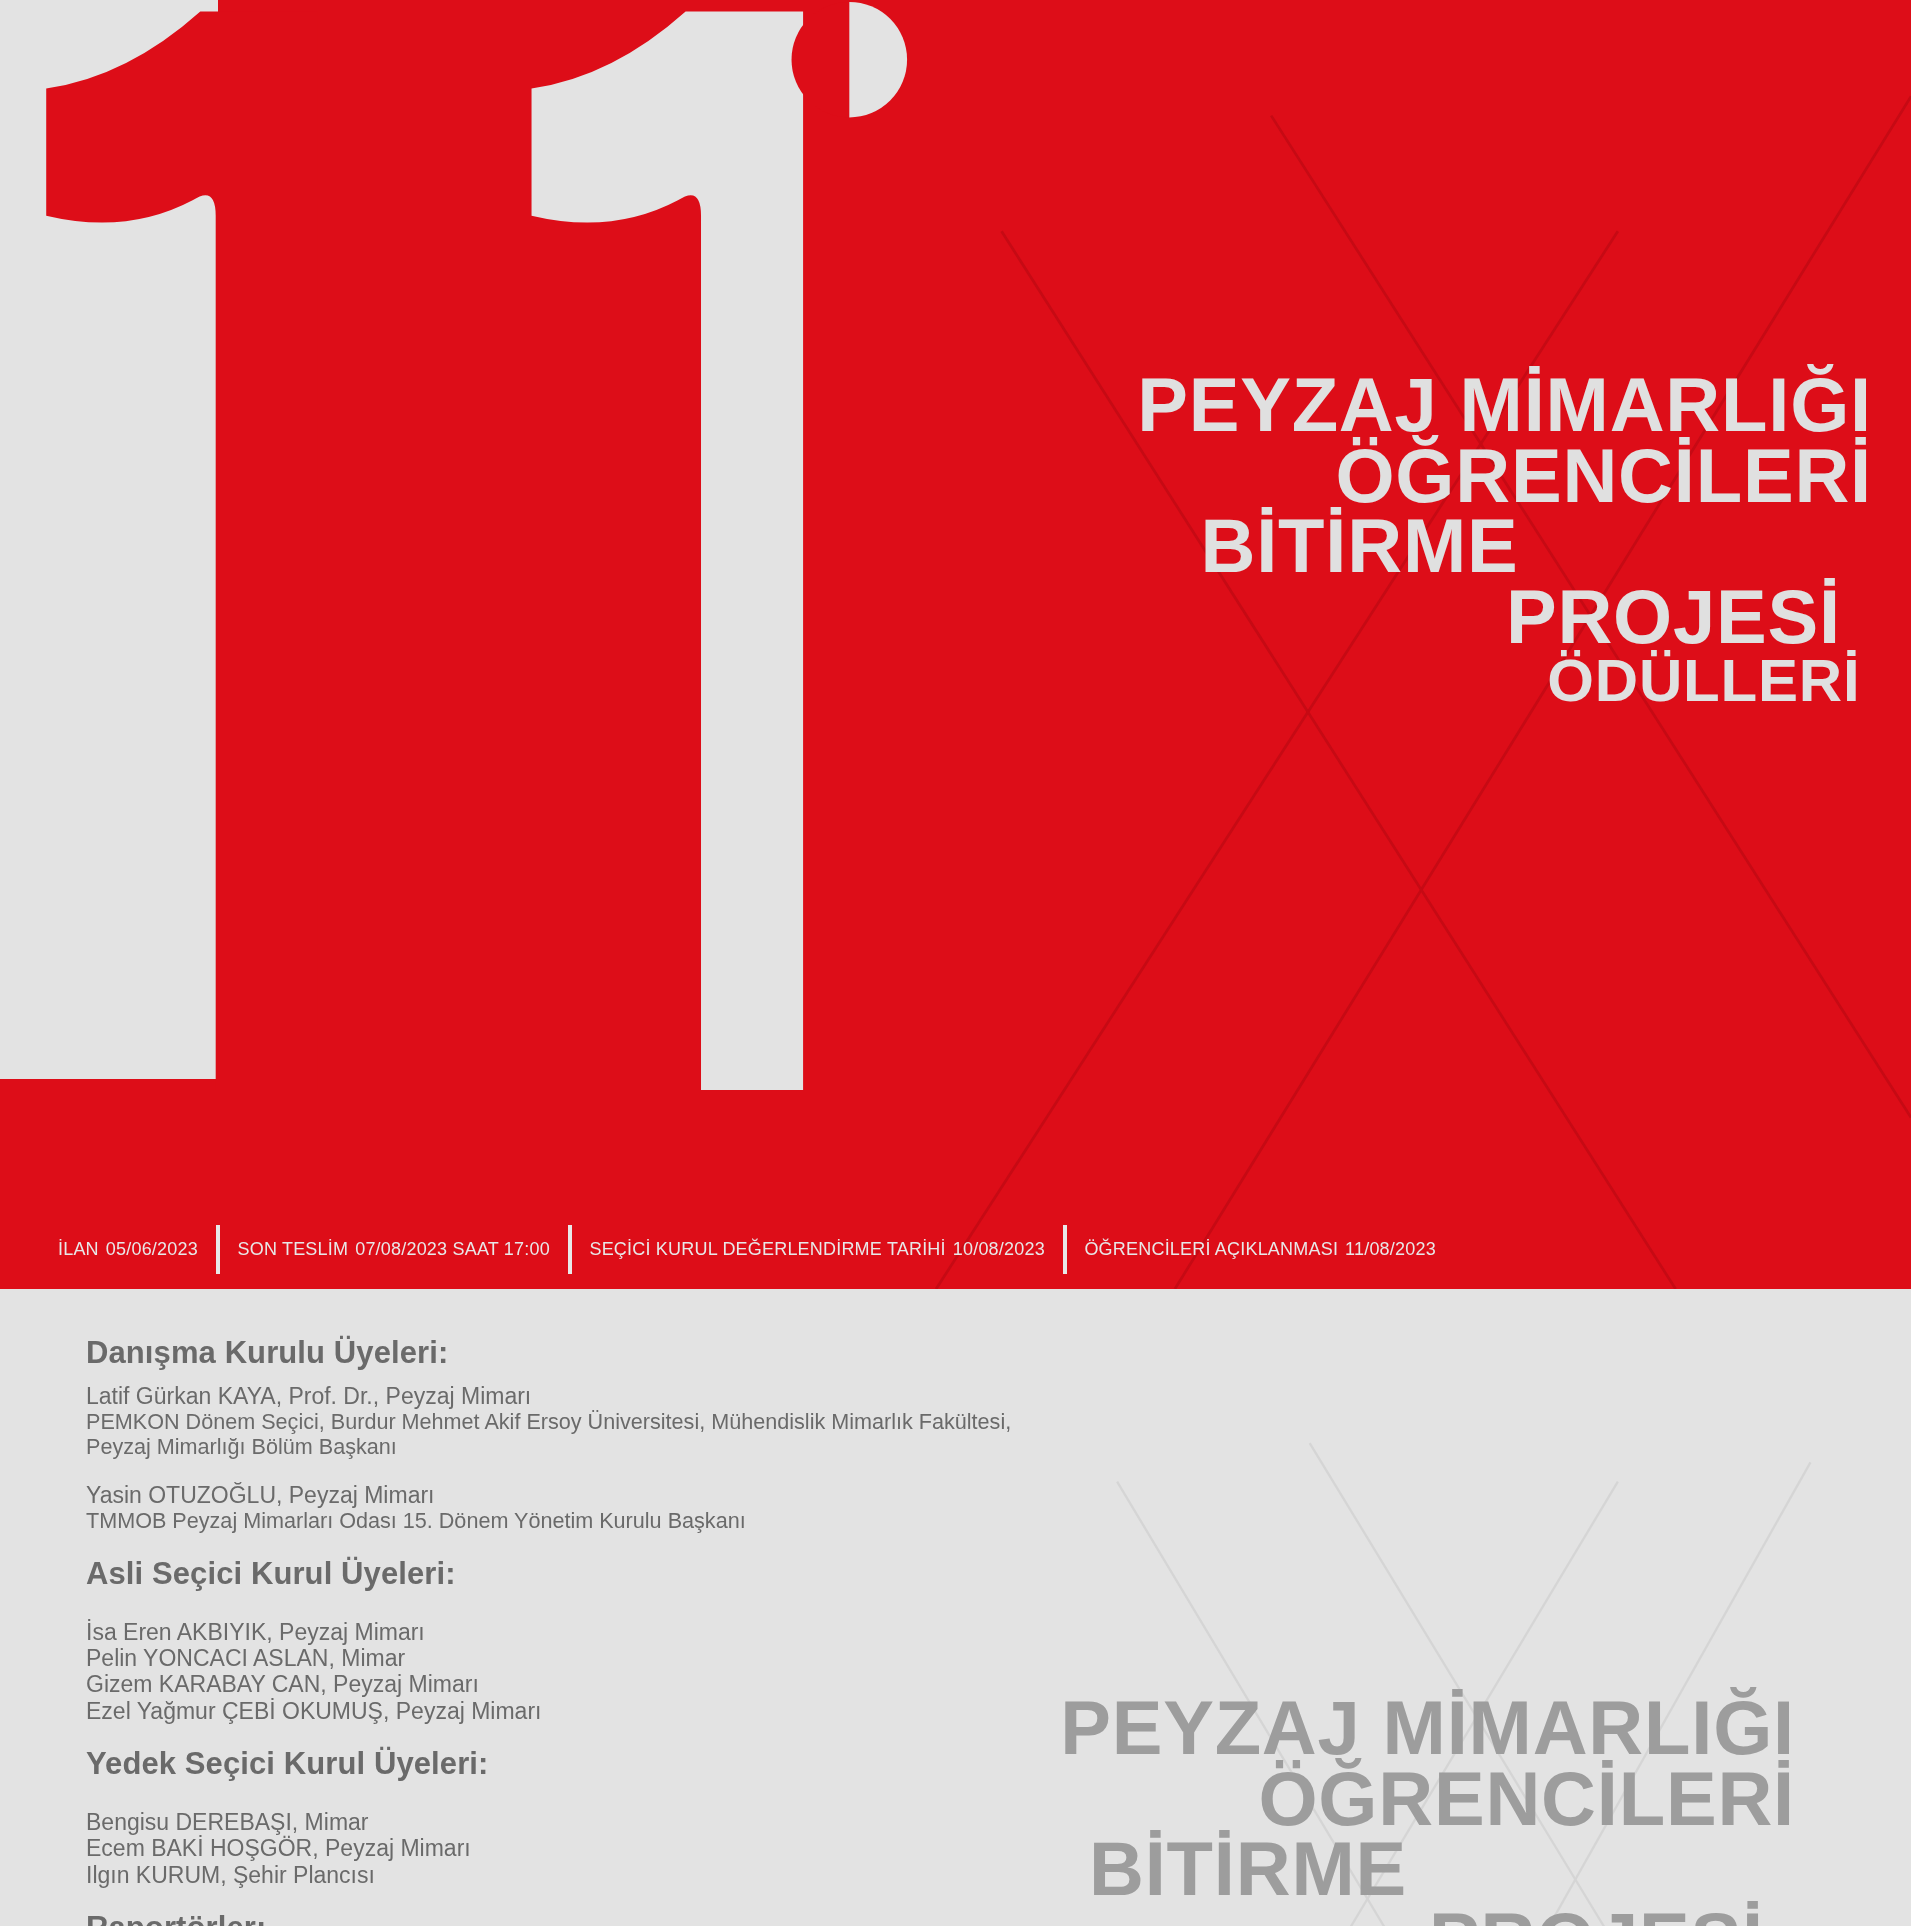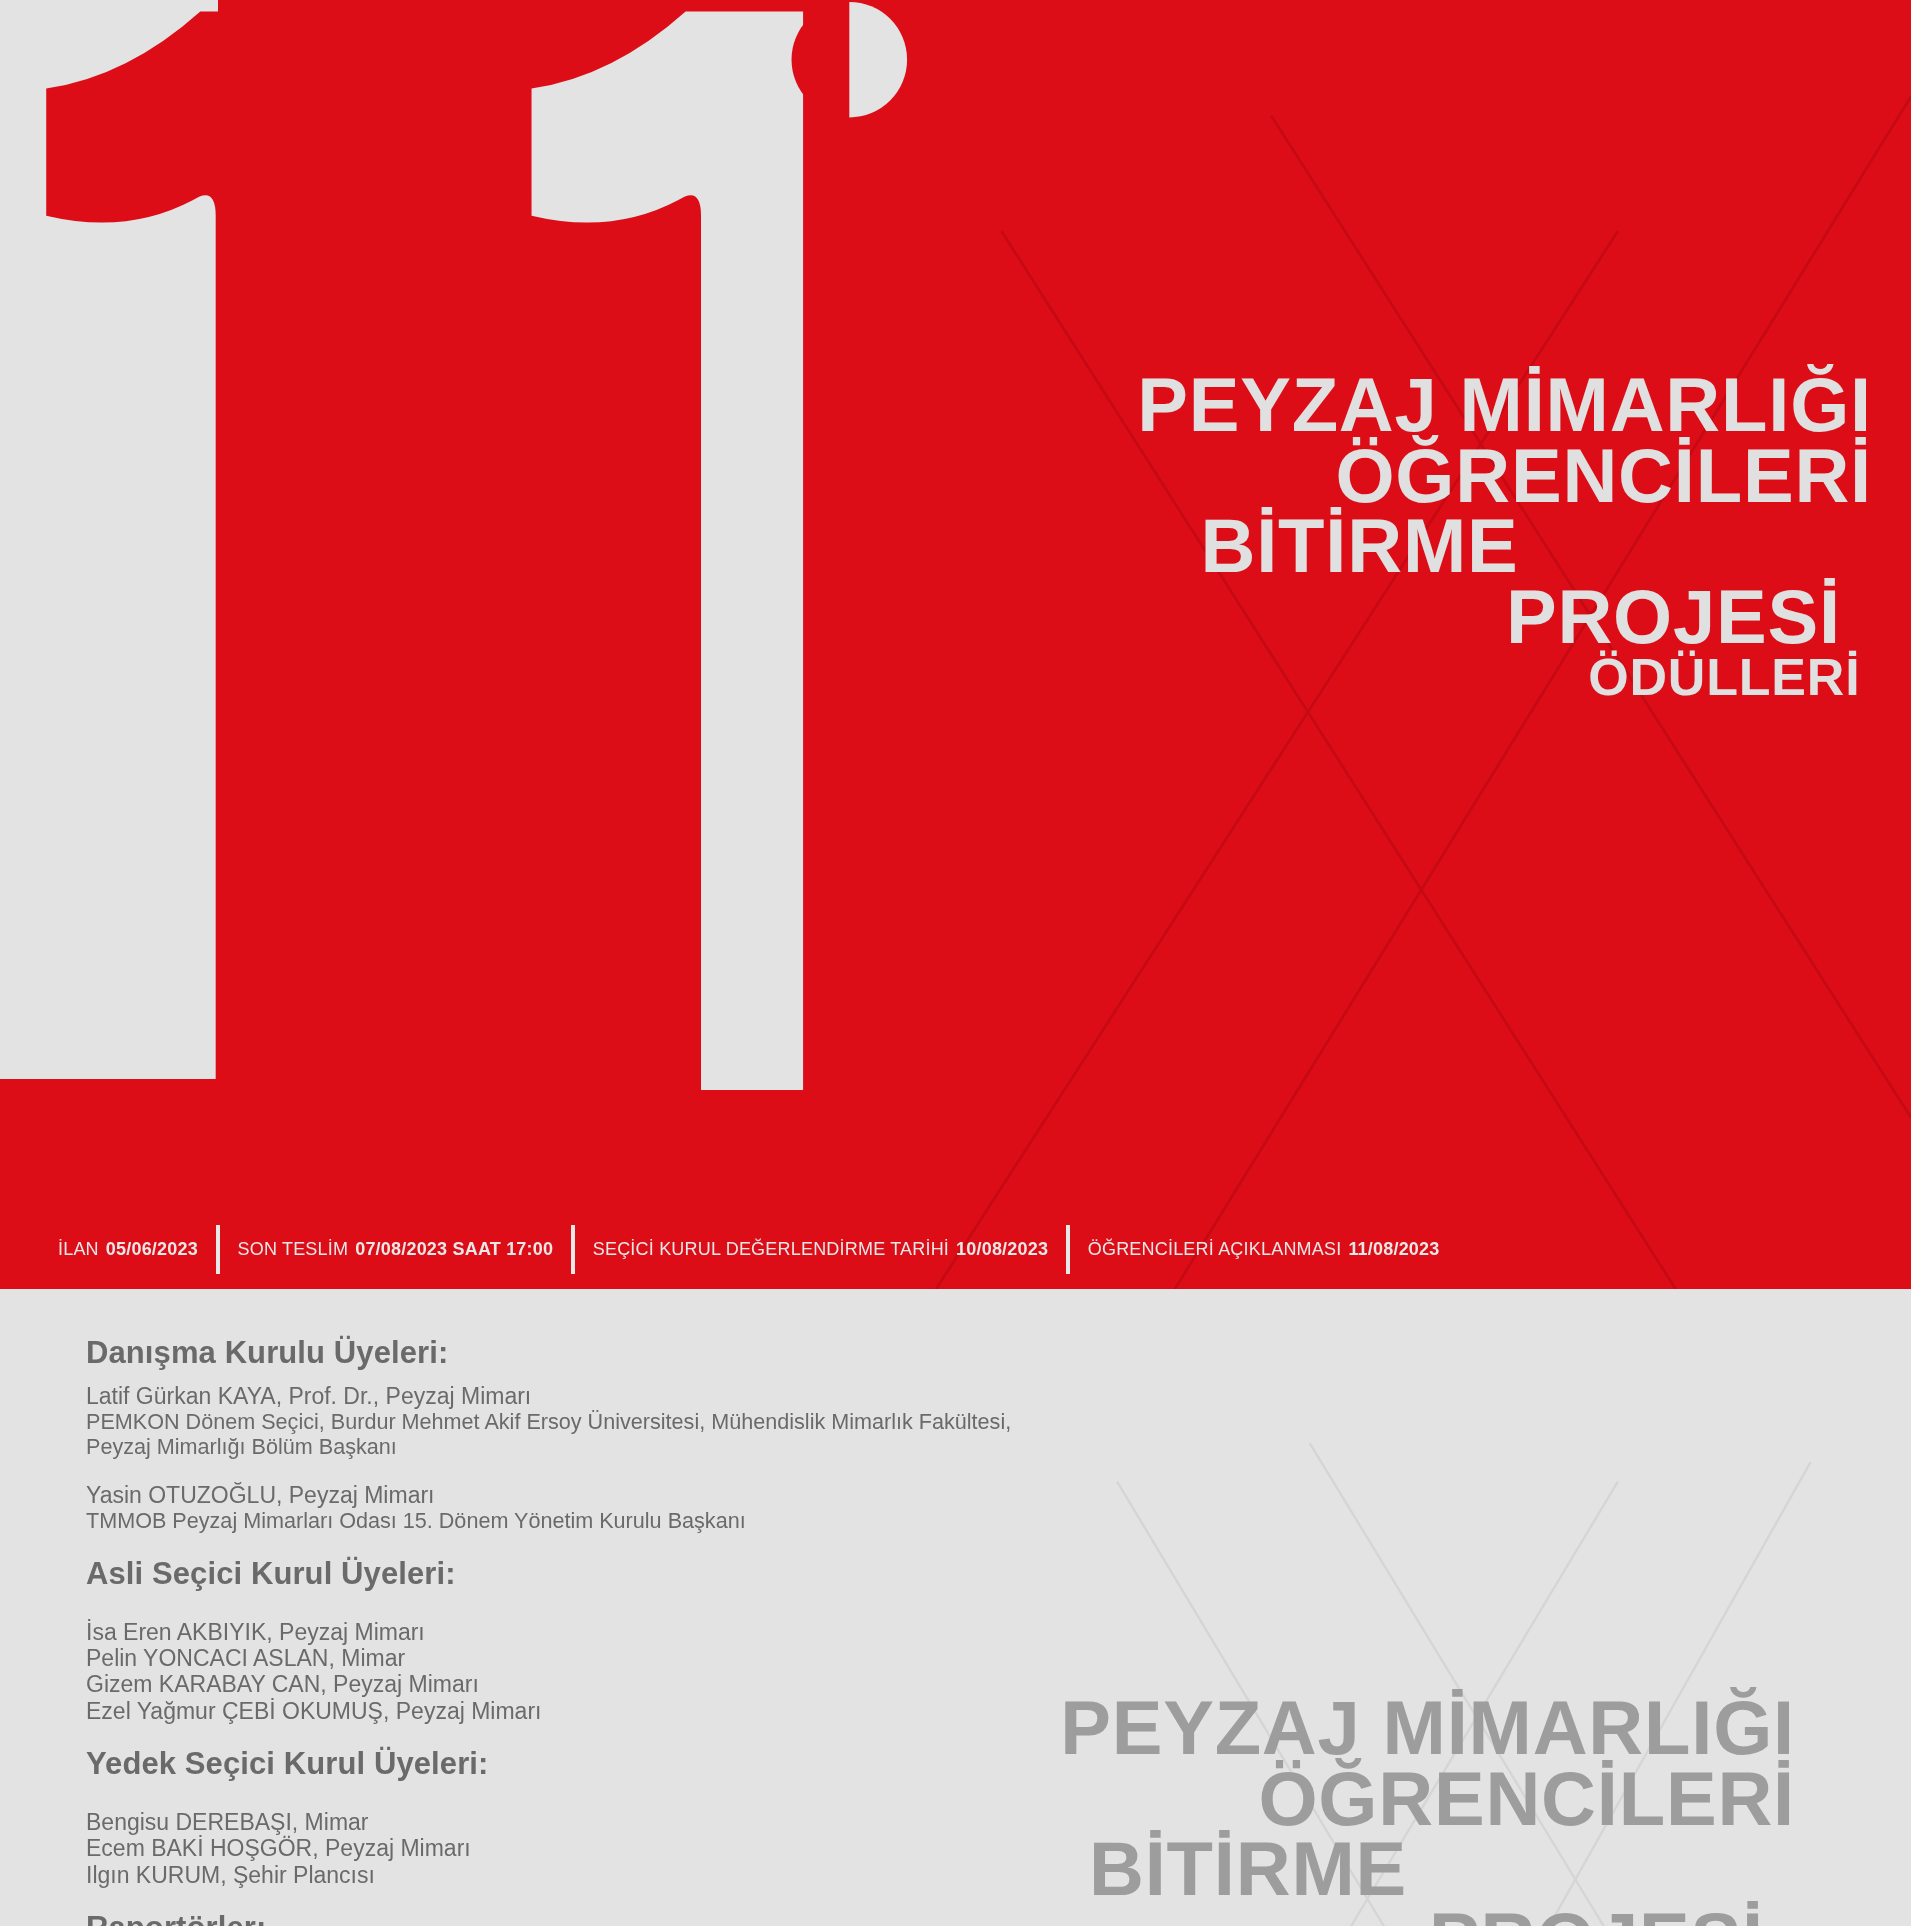--- a/index.html
+++ b/index.html
@@ -50,41 +50,41 @@
     text-align:right;
     color:#e0e0e0;
     font-weight:bold;
     line-height:0.93;
     letter-spacing:0.8px;
   }
   .title-red .l1{font-size:76px; display:block;}
   .title-red .l2{font-size:76px; display:block;}
   .title-red .l3{font-size:76px; display:block; text-align:center; padding-right:139px;}
   .title-red .l4{font-size:76px; display:block; padding-right:31px;}
-  .title-red .l5{font-size:52px; display:block; padding-right:11.6px;}
+  .title-red .l5{font-size:60px; display:block; padding-right:11.6px;}
 
   
   .datebar{
     position:absolute;
     left:16px; top:1210px;
     width:1911px; height:79px;
     display:flex;
     align-items:center;
     padding-left:42px;
     color:#e8e8e8;
   }
   .date-item{
     display:flex;
     align-items:baseline;
     white-space:nowrap;
     font-size:18px;
     letter-spacing:0.2px;
   }
   .date-item .dlabel{font-weight:normal; margin-right:7px;}
-  .date-item .dval{font-weight:bold;}
+  .date-item .dval{font-weight:normal;}
   .date-sep{
     width:4.2px;
     height:49px;
     background:#e8e8e8;
     margin:0 17.7px;
     flex:0 0 auto;
   }
 
   
   .body-area{

